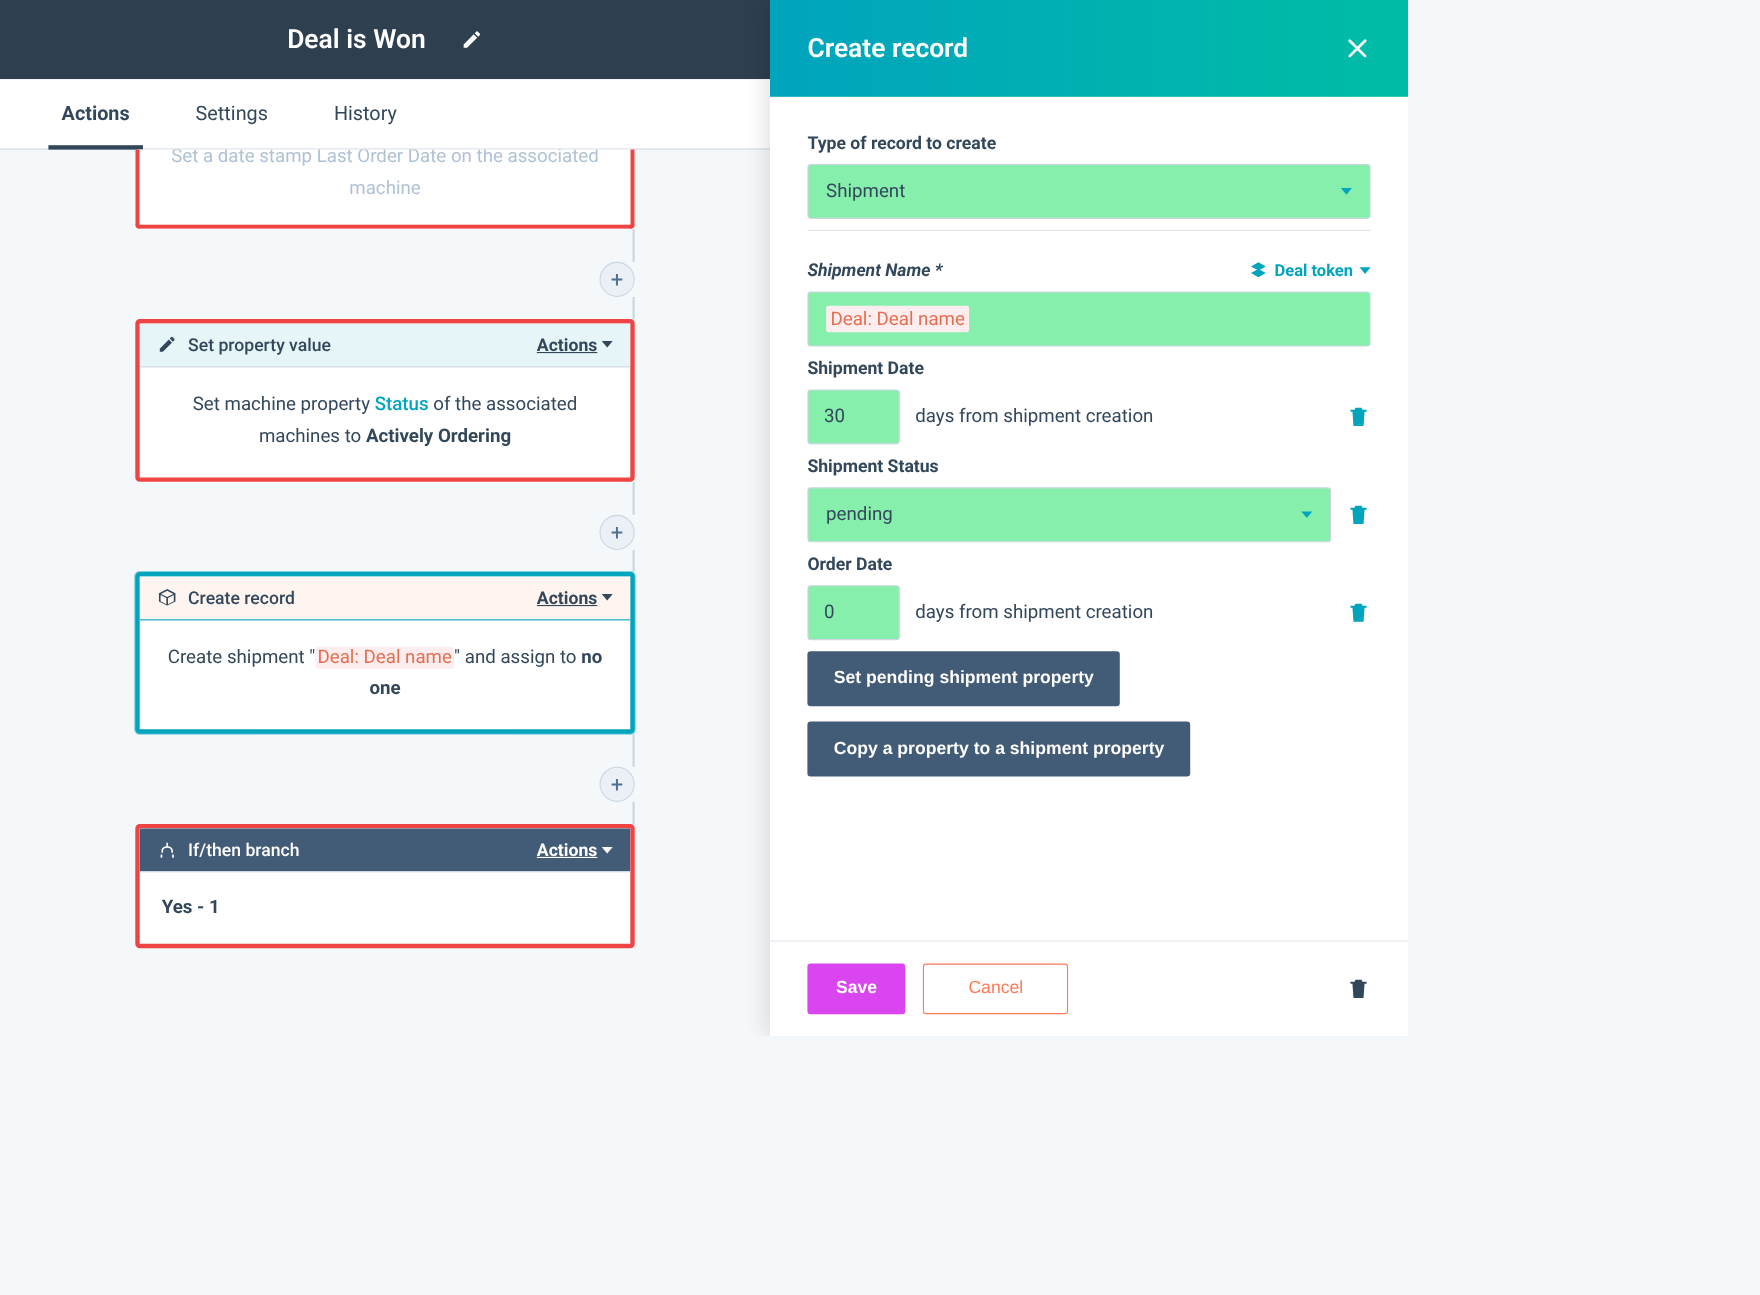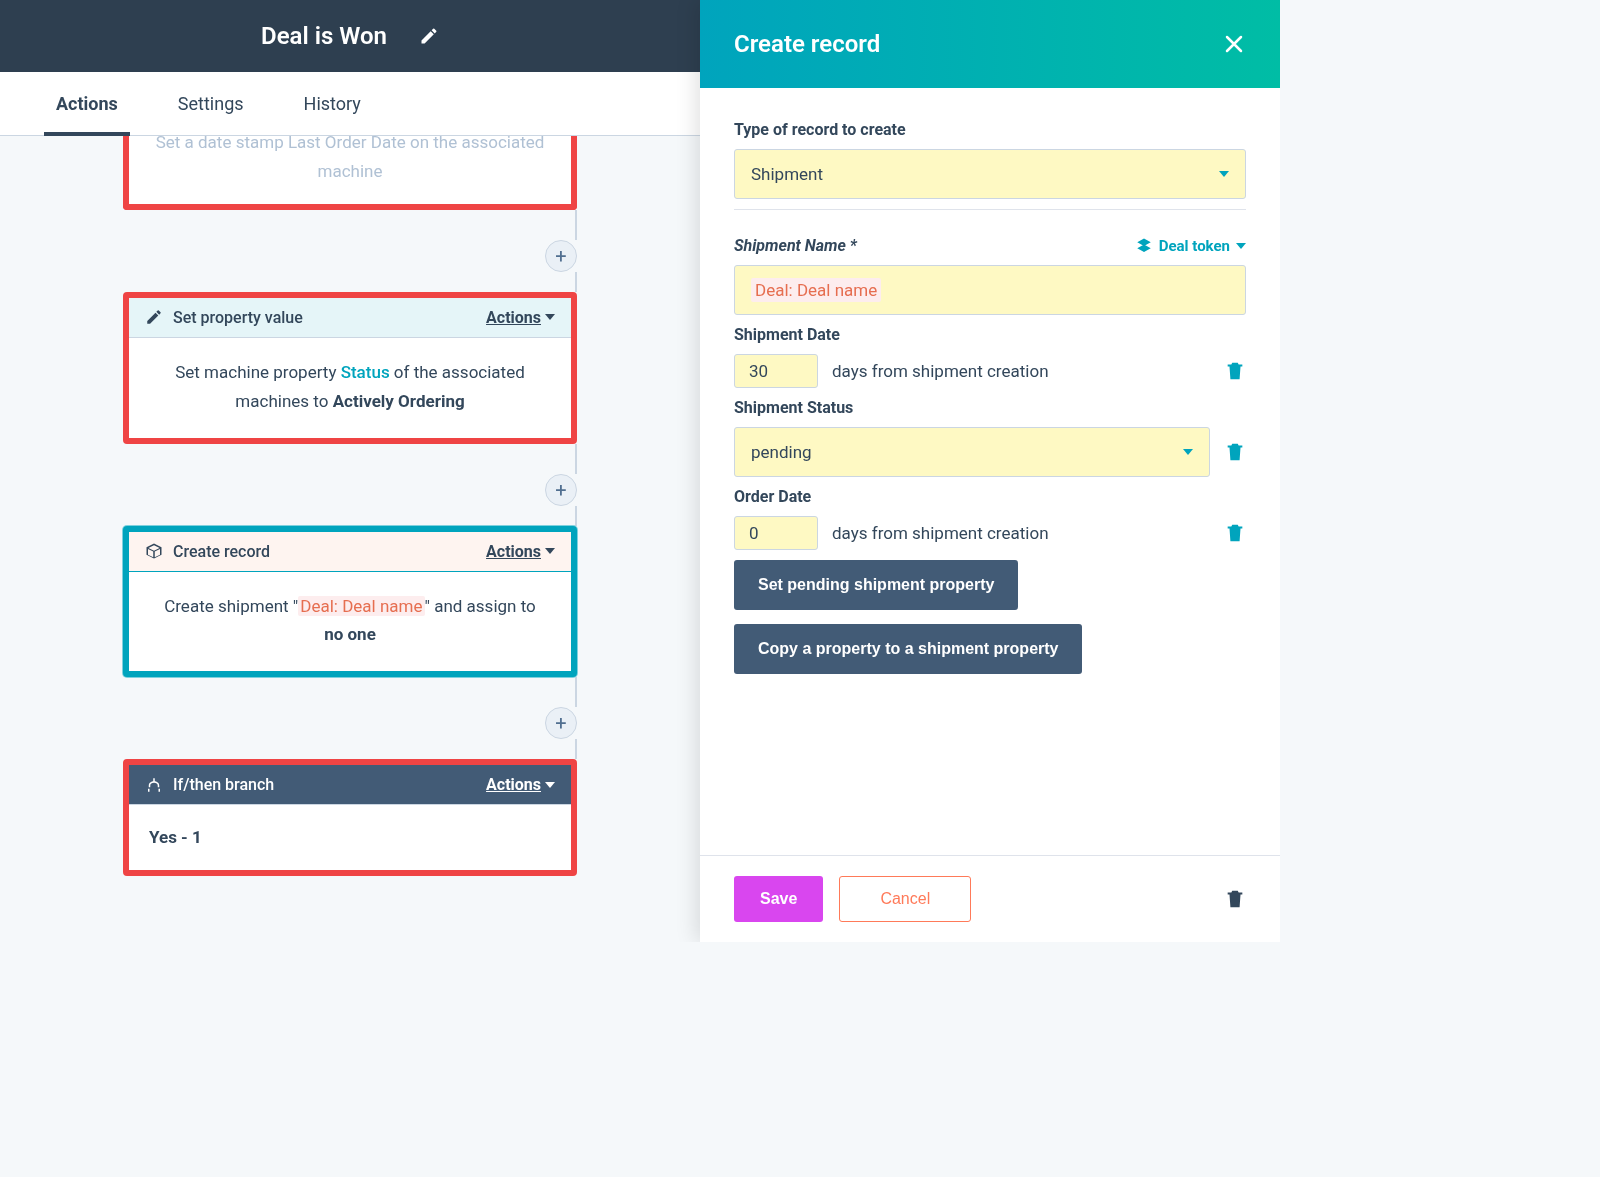--- a/index.html
+++ b/index.html
@@ -85,21 +85,21 @@
     width: 454px;
     display: flex;
     flex-direction: column;
     align-items: flex-end;
   }
 
   
   .wf-card {
     width: 454px;
     background: #fff;
-    border: 6px solid #ef4444;
+    border: 4px solid #ef4444;
     border-radius: 4px;
     overflow: hidden;
   }
   .wf-card.truncated-top {
     border-top: none;
     border-top-left-radius: 0;
     border-top-right-radius: 0;
   }
   .wf-card-header {
     display: flex;
@@ -230,21 +230,21 @@
     display: block;
     font-weight: 700;
     font-size: 16px;
     margin-bottom: 10px;
   }
   .panel-body .hr { height:1px; background:#dfe3eb; margin: 0 0 26px; }
 
   .select-box, .text-input, .num-input {
     border: 1px solid #cbd6e2;
     border-radius: 3px;
-    background: #fef9c3;
+    background: #86efac;
     font-size: 17px;
     color: #33475b;
     font-family: inherit;
   }
   .select-box {
     width: 100%;
     height: 50px;
     padding: 0 16px;
     display: flex; align-items: center; justify-content: space-between;
     cursor: pointer;
@@ -256,21 +256,21 @@
     padding: 0 16px;
     display: flex; align-items: center;
   }
   .text-input .token {
     color: #e66e50;
     background: #fdedee;
     padding: 2px 4px;
     border-radius: 2px;
   }
   .num-input {
-    width: 84px; height: 34px;
+    width: 84px; height: 50px;
     padding: 0 14px;
     display: flex; align-items: center;
   }
 
   .label-row {
     display: flex; align-items: center; justify-content: space-between;
     margin-bottom: 10px;
   }
   .label-row label.fld-label { margin-bottom: 0; font-style: italic; }
   .deal-token-link {

